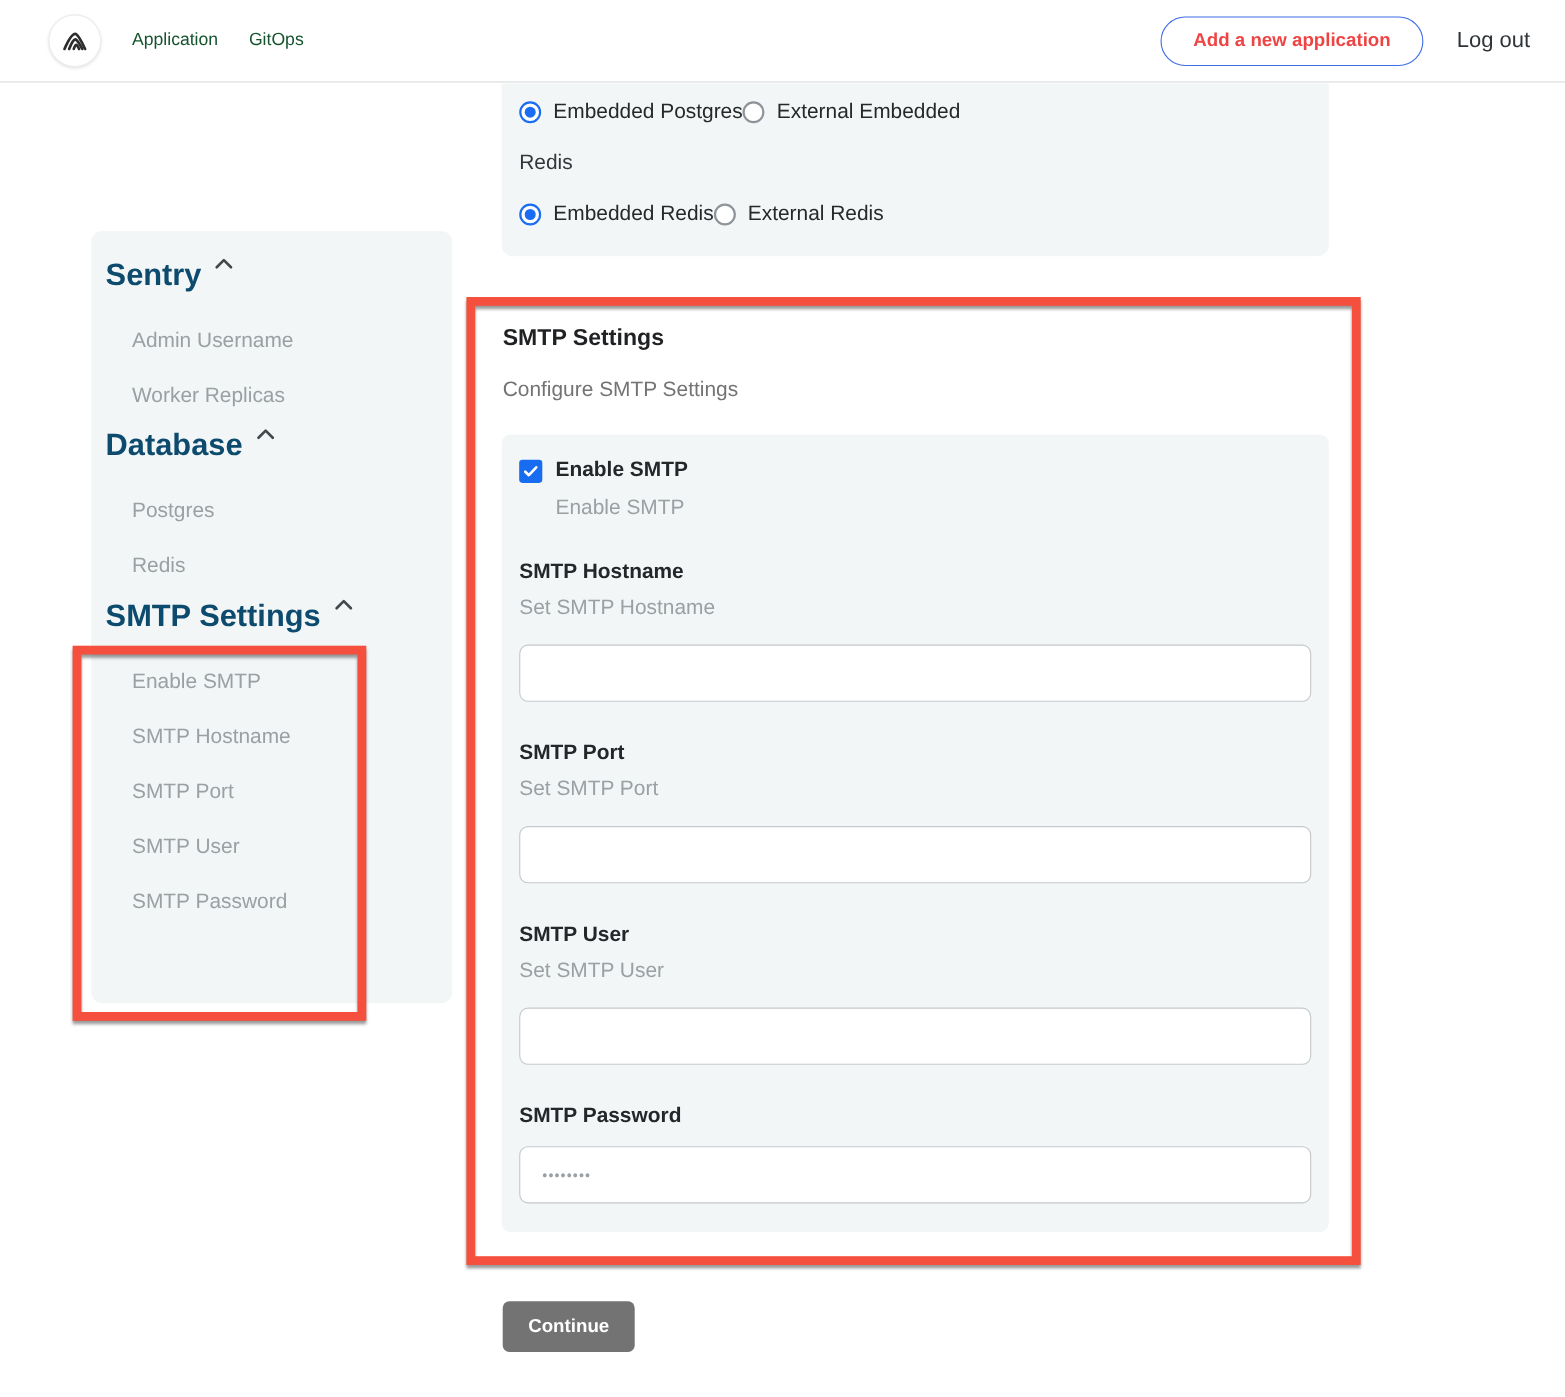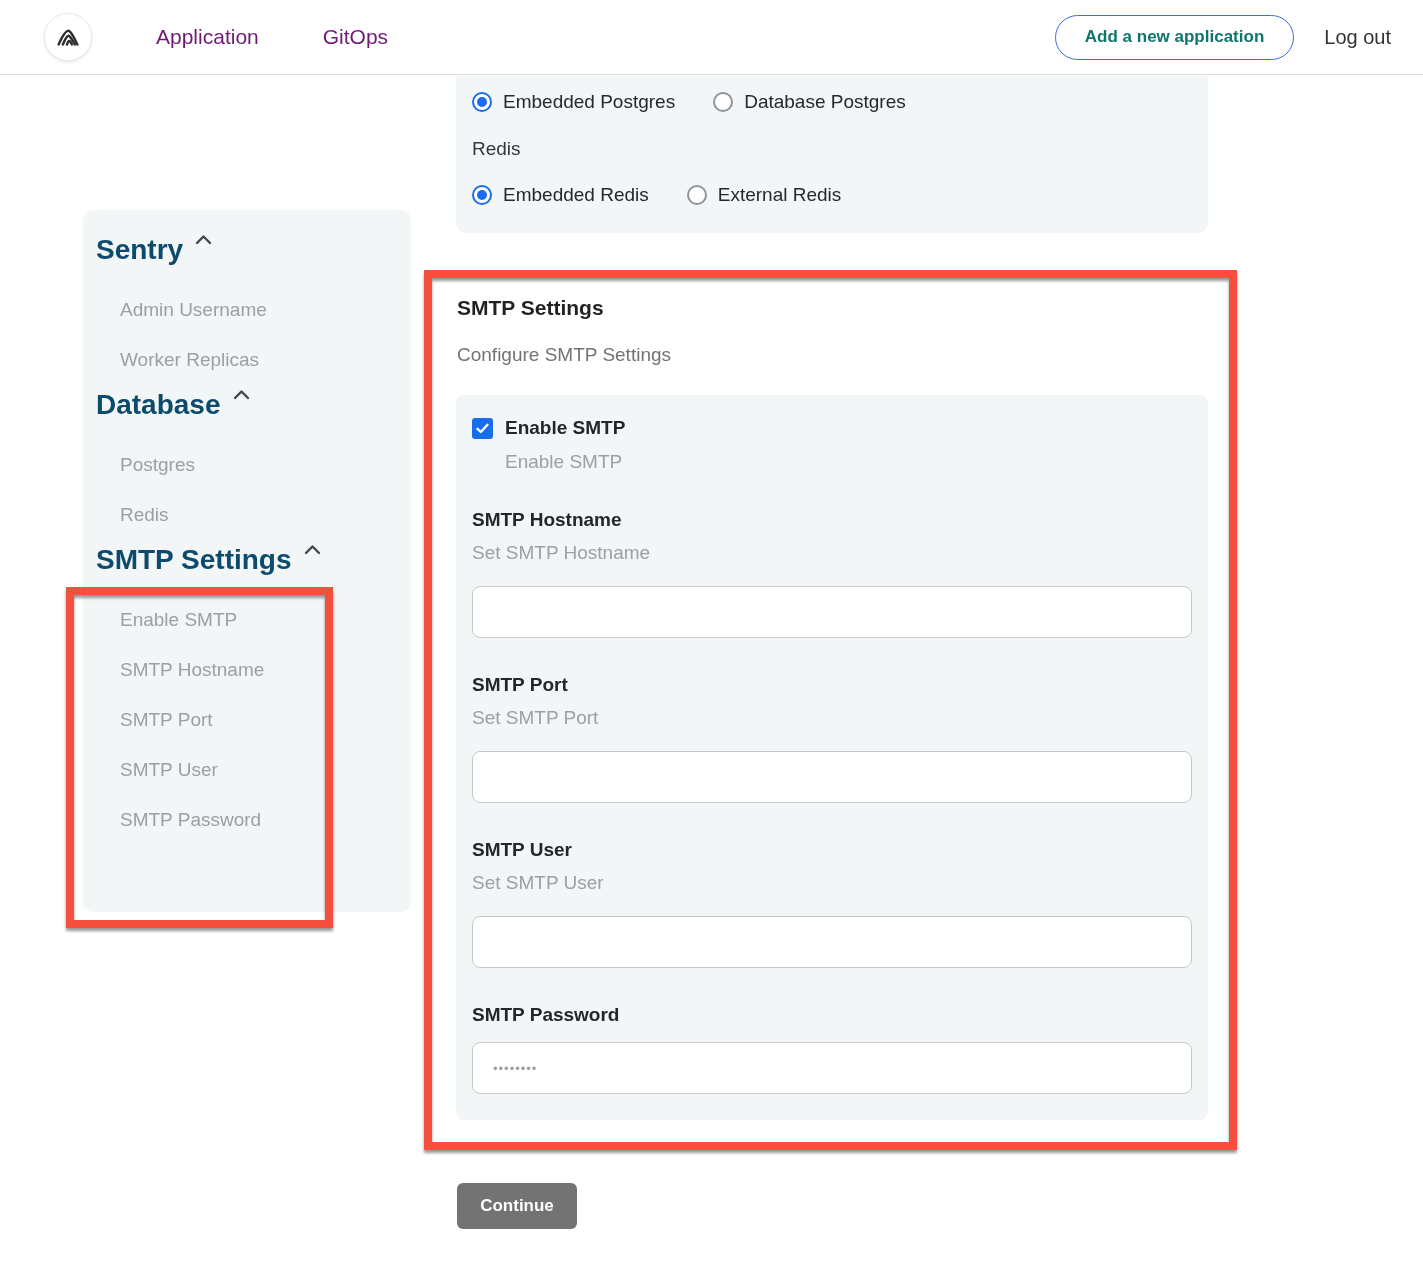--- a/index.html
+++ b/index.html
@@ -9,33 +9,33 @@
   .page { position:relative; width:1423px; height:1270px; }
 
   
   .topnav { position:absolute; left:0; top:0; width:1423px; height:75px;
             background:#fff; border-bottom:1px solid #d9dddd;
             display:flex; align-items:center; }
   .logo-circle { width:48px; height:48px; border-radius:50%; margin-left:44px;
                  background:#fff; border:1px solid #ececec;
                  box-shadow:0 1px 3px rgba(0,0,0,.12);
                  display:flex; align-items:center; justify-content:center; cursor:pointer; }
-  .nav-link { font-size:21px; color:#701a75; margin-left:64px; cursor:pointer; }
+  .nav-link { font-size:16px; color:#14532d; margin-left:28px; cursor:pointer; }
   .nav-spacer { flex:1; }
   .pill-btn { height:45px; padding:0 29px; border:1px solid #3f6ce8; border-radius:23px;
-              background:#fff; color:#0f766e; font-weight:700; font-size:17px;
+              background:#fff; color:#ef4444; font-weight:700; font-size:17px;
               display:flex; align-items:center; cursor:pointer;
               font-family:"Liberation Sans","DejaVu Sans",sans-serif; }
   .logout { font-size:20px; color:#2f3438; margin:0 32px 0 30px; cursor:pointer; }
 
   
   .gray { background:#f2f6f7; }
   .top-config { position:absolute; left:456px; top:76px; width:752px; height:157px;
                 border-radius:0 0 10px 10px; padding:12px 16px 0 16px; }
-  .radio-row { display:flex; align-items:center; gap:38px; height:28px; }
+  .radio-row { display:flex; align-items:center; height:28px; }
   .radio-opt { display:flex; align-items:center; gap:11px; cursor:pointer; }
   .radio-dot { width:20px; height:20px; border-radius:50%; background:#fff;
                border:2px solid #8e9499; flex:0 0 auto; }
   .radio-dot.sel { border:2.5px solid #1a6df2; display:flex; align-items:center; justify-content:center; }
   .radio-dot.sel::after { content:""; width:10px; height:10px; border-radius:50%; background:#1a6df2; }
   .radio-label { font-size:19px; color:#26282a; font-weight:500; }
   .group-label { font-size:19px; color:#34373a; margin:22px 0 21px 0; }
 
   
   .sidebar { position:absolute; left:83px; top:210px; width:328px; height:702px;
@@ -102,21 +102,21 @@
   </div>
 
   <div class="top-config gray">
     <div class="radio-row">
       <span class="radio-opt">
         <span class="radio-dot sel"></span>
         <span class="radio-label">Embedded Postgres</span>
       </span>
       <span class="radio-opt">
         <span class="radio-dot"></span>
-        <span class="radio-label">Database Postgres</span>
+        <span class="radio-label">External Embedded</span>
       </span>
     </div>
     <div class="group-label">Redis</div>
     <div class="radio-row">
       <span class="radio-opt">
         <span class="radio-dot sel"></span>
         <span class="radio-label">Embedded Redis</span>
       </span>
       <span class="radio-opt">
         <span class="radio-dot"></span>

